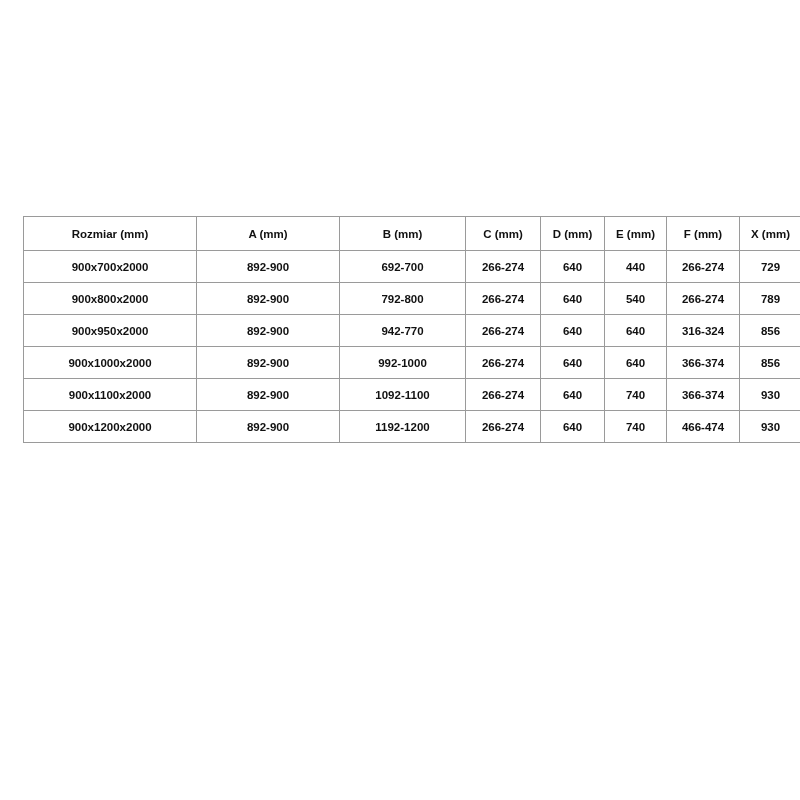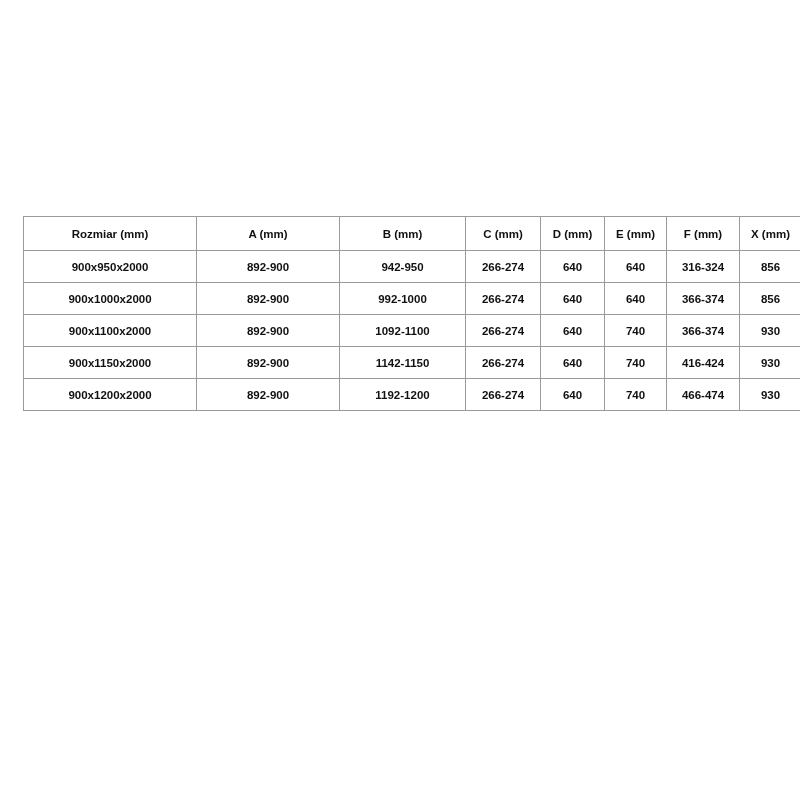--- a/index.html
+++ b/index.html
@@ -80,23 +80,43 @@
           <th>B (mm)</th>
           <th>C (mm)</th>
           <th>D (mm)</th>
           <th>E (mm)</th>
           <th>F (mm)</th>
           <th>X (mm)</th>
         </tr>
       </thead>
       <tbody>
         <tr>
+          <td>900x700x2000</td>
+          <td>892-900</td>
+          <td>692-700</td>
+          <td>266-274</td>
+          <td>640</td>
+          <td>440</td>
+          <td>266-274</td>
+          <td>729</td>
+        </tr>
+        <tr>
+          <td>900x800x2000</td>
+          <td>892-900</td>
+          <td>792-800</td>
+          <td>266-274</td>
+          <td>640</td>
+          <td>540</td>
+          <td>266-274</td>
+          <td>789</td>
+        </tr>
+        <tr>
           <td>900x950x2000</td>
           <td>892-900</td>
-          <td>942-950</td>
+          <td>942-770</td>
           <td>266-274</td>
           <td>640</td>
           <td>640</td>
           <td>316-324</td>
           <td>856</td>
         </tr>
         <tr>
           <td>900x1000x2000</td>
           <td>892-900</td>
           <td>992-1000</td>
@@ -110,30 +130,20 @@
           <td>900x1100x2000</td>
           <td>892-900</td>
           <td>1092-1100</td>
           <td>266-274</td>
           <td>640</td>
           <td>740</td>
           <td>366-374</td>
           <td>930</td>
         </tr>
         <tr>
-          <td>900x1150x2000</td>
-          <td>892-900</td>
-          <td>1142-1150</td>
-          <td>266-274</td>
-          <td>640</td>
-          <td>740</td>
-          <td>416-424</td>
-          <td>930</td>
-        </tr>
-        <tr>
           <td>900x1200x2000</td>
           <td>892-900</td>
           <td>1192-1200</td>
           <td>266-274</td>
           <td>640</td>
           <td>740</td>
           <td>466-474</td>
           <td>930</td>
         </tr>
       </tbody>

